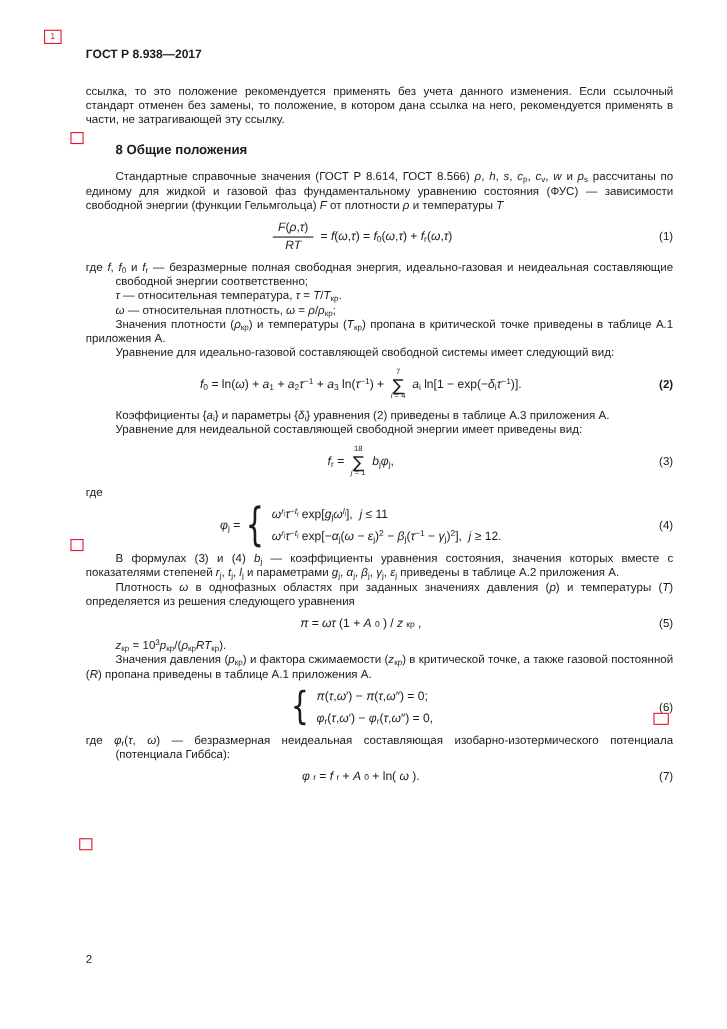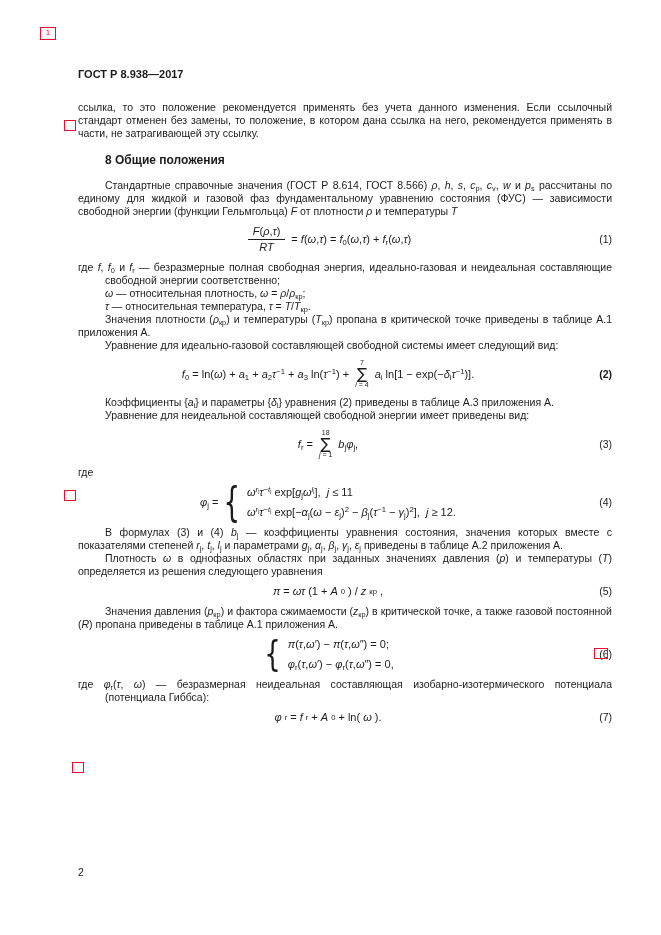--- a/index.html
+++ b/index.html
@@ -1,21 +1,21 @@
 <!DOCTYPE html>
 <html><head>
 <meta charset="utf-8">
 <style>
   html,body { margin:0; padding:0; background:#ffffff; }
   .page {
     position:relative; width:661px; height:935px; background:#ffffff;
     font-family:"Liberation Sans", sans-serif; font-size:10.5px; line-height:13px;
     color:#1b1b1b; overflow:hidden;
   }
-  .content { position:absolute; left:78px; right:49px; top:68px; }
+  .content { position:absolute; left:78px; right:49px; top:44px; }
   .doc-header { font-weight:bold; font-size:11px; margin-bottom:20px; }
   .para { text-align:justify; margin:0; }
   .ind { text-indent:27px; }
   .hang { padding-left:27px; text-indent:-27px; text-align:justify; }
   .sub-line { margin-left:27px; }
   .sec-heading { font-size:12px; font-weight:bold; margin:14px 0 12px 27px; }
   i { font-style:italic; }
   sub { font-size:0.7em; vertical-align:-0.25em; line-height:0; }
   sup { font-size:0.7em; vertical-align:0.5em; line-height:0; }
   .eq { display:flex; align-items:center; margin:7px 0; }
@@ -55,22 +55,22 @@
         <span class="frac">
           <span class="fn"><i>F</i>(<i>ρ</i>,<i>τ</i>)</span>
           <span class="fd"><i>RT</i></span>
         </span>
         <span>= <i>f</i>(<i>ω</i>,<i>τ</i>) = <i>f</i><sub>0</sub>(<i>ω</i>,<i>τ</i>) + <i>f</i><sub>r</sub>(<i>ω</i>,<i>τ</i>)</span>
       </span>
       <span class="eq-num">(1)</span>
     </div>
 
     <p class="para hang">где <i>f</i>, <i>f</i><sub>0</sub> и <i>f</i><sub>r</sub> — безразмерные полная свободная энергия, идеально-газовая и неидеальная составляющие свободной энергии соответственно;</p>
+    <div class="sub-line"><i>τ</i> — относительная температура, <i>τ</i> = <i>T</i>/<i>T</i><sub>кр</sub>.</div>
     <div class="sub-line"><i>ω</i> — относительная плотность, <i>ω</i> = <i>ρ</i>/<i>ρ</i><sub>кр</sub>;</div>
-    <div class="sub-line"><i>τ</i> — относительная температура, <i>τ</i> = <i>T</i>/<i>T</i><sub>кр</sub>.</div>
 
     <p class="para ind">Значения плотности (<i>ρ</i><sub>кр</sub>) и температуры (<i>T</i><sub>кр</sub>) пропана в критической точке приведены в таблице А.1 приложения А.</p>
     <p class="para ind">Уравнение для идеально-газовой составляющей свободной системы имеет следующий вид:</p>
 
     <div class="eq">
       <span class="eq-body">
         <span><i>f</i><sub>0</sub> = ln(<i>ω</i>) + <i>a</i><sub>1</sub> + <i>a</i><sub>2</sub><i>τ</i><sup>−1</sup> + <i>a</i><sub>3</sub> ln(<i>τ</i><sup>−1</sup>) +</span>
         <span class="sum">
           <span class="lim">7</span>
           <span class="sigma">∑</span>
@@ -112,20 +112,21 @@
     </div>
 
     <p class="para ind">В формулах (3) и (4) <i>b</i><sub>j</sub> — коэффициенты уравнения состояния, значения которых вместе с показателями степеней <i>r</i><sub>j</sub>, <i>t</i><sub>j</sub>, <i>l</i><sub>j</sub> и параметрами <i>g</i><sub>j</sub>, <i>α</i><sub>j</sub>, <i>β</i><sub>j</sub>, <i>γ</i><sub>j</sub>, <i>ε</i><sub>j</sub> приведены в таблице А.2 приложения А.</p>
     <p class="para ind">Плотность <i>ω</i> в однофазных областях при заданных значениях давления (<i>p</i>) и температуры (<i>T</i>) определяется из решения следующего уравнения</p>
 
     <div class="eq">
       <span class="eq-body"><i>π</i> = <i>ωτ</i>(1 + <i>A</i><sub>0</sub>) / <i>z</i><sub>кр</sub>,</span>
       <span class="eq-num">(5)</span>
     </div>
 
+    <div class="sub-line"><i>z</i><sub>кр</sub> = 10<sup>3</sup><i>p</i><sub>кр</sub>/(<i>ρ</i><sub>кр</sub><i>RT</i><sub>кр</sub>).</div>
 
     <p class="para ind">Значения давления (<i>p</i><sub>кр</sub>) и фактора сжимаемости (<i>z</i><sub>кр</sub>) в критической точке, а также газовой постоянной (<i>R</i>) пропана приведены в таблице А.1 приложения А.</p>
 
     <div class="eq">
       <span class="eq-body">
         <span class="brace small">{</span>
         <span class="cases">
           <span><i>π</i>(<i>τ</i>,<i>ω</i>′) − <i>π</i>(<i>τ</i>,<i>ω</i>″) = 0;</span>
           <span><i>φ</i><sub>r</sub>(<i>τ</i>,<i>ω</i>′) − <i>φ</i><sub>r</sub>(<i>τ</i>,<i>ω</i>″) = 0,</span>
         </span>

